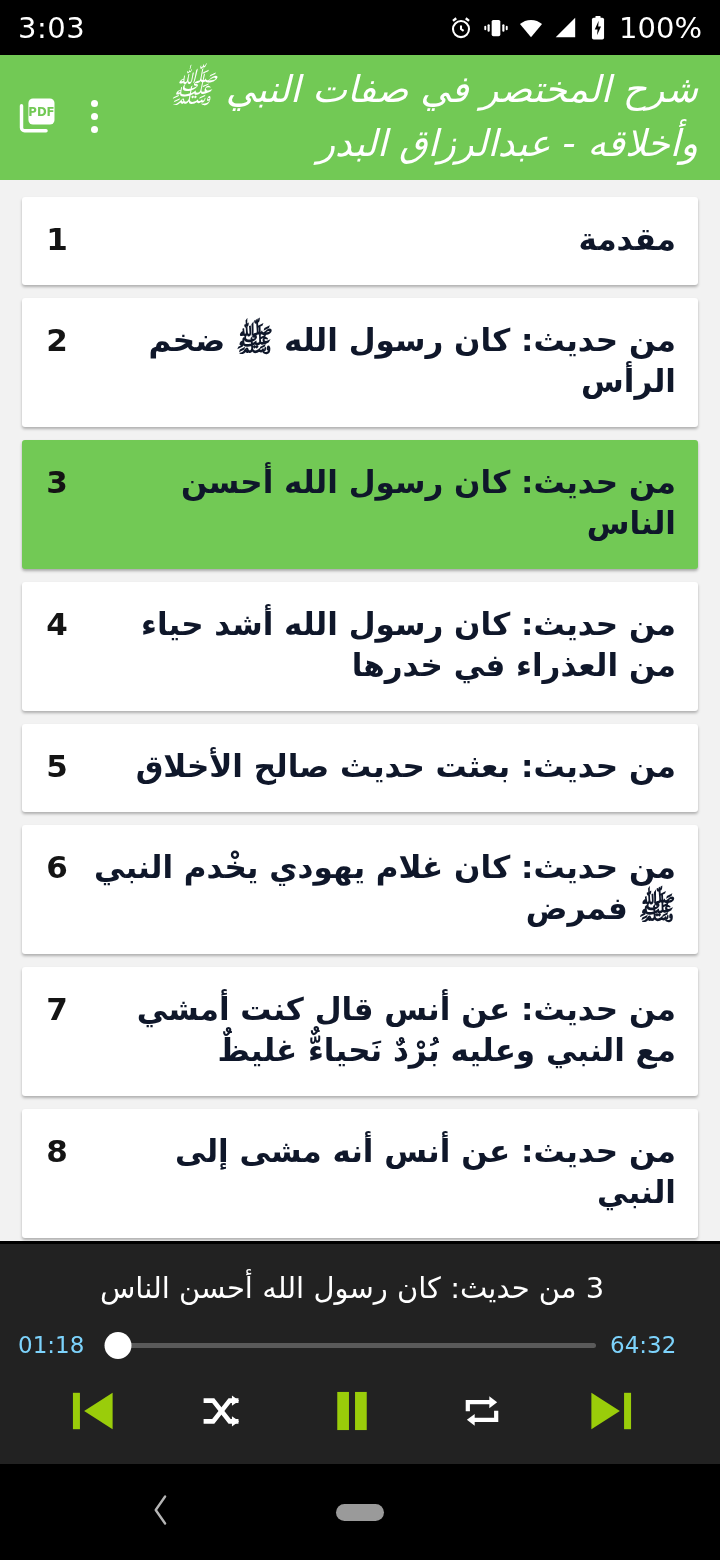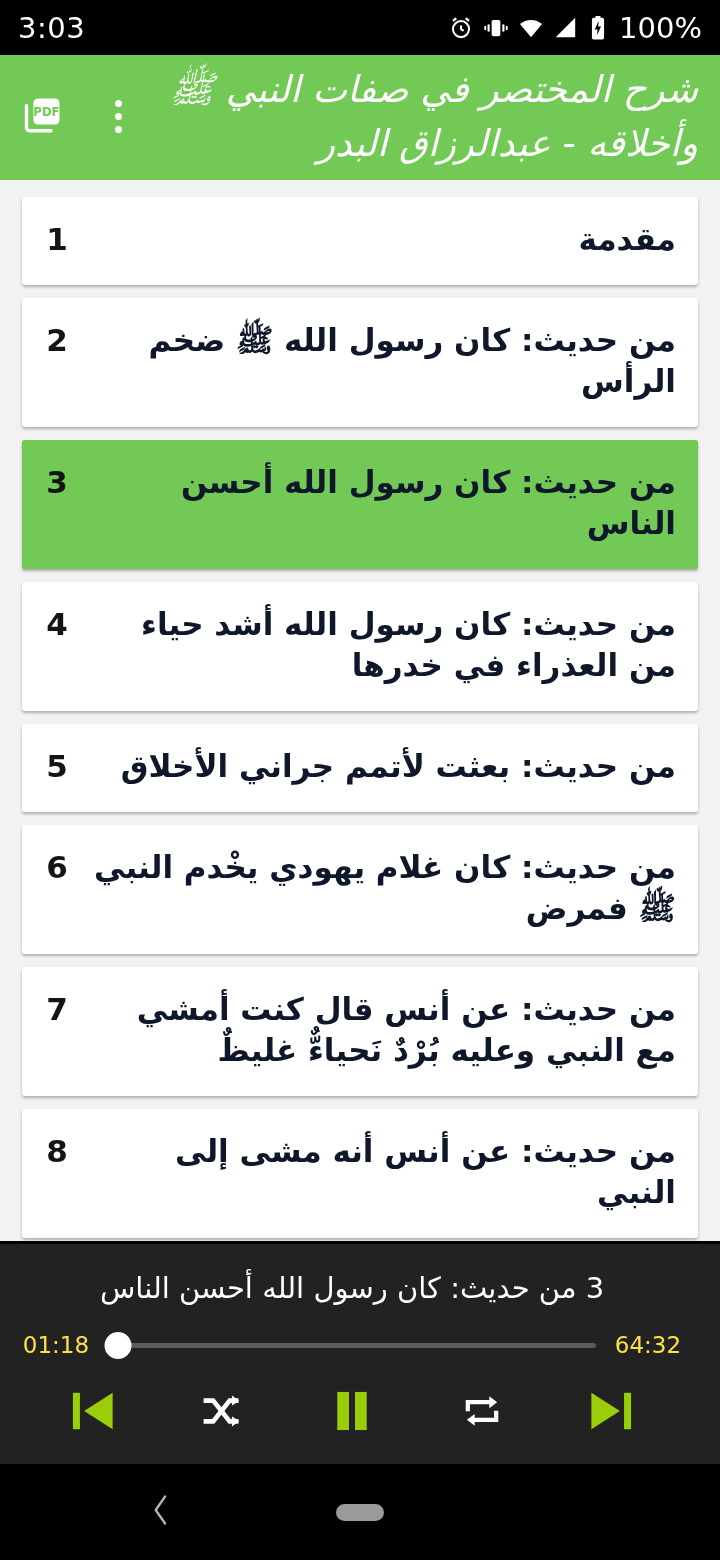--- a/index.html
+++ b/index.html
@@ -29,21 +29,21 @@
     padding: 8px 16px 10px 10px; direction: rtl;
   }
   .appbar-title {
     flex: 1; color: #fff; font-size: 37px; line-height: 1.45;
     text-align: right; padding-inline-start: 6px; font-weight: 400;
     word-break: break-word;
     font-style: italic;
   }
   .appbar-actions { display: flex; align-items: center; flex: none; direction: ltr; }
   .icon-btn {
-    width: 56px; height: 56px; display: flex; align-items: center; justify-content: flex-end;
+    width: 56px; height: 56px; display: flex; align-items: center; justify-content: center;
     cursor: pointer; flex: none;
   }
   .dot-col { display: flex; flex-direction: column; gap: 6px; align-items: center; }
   .dot-col i { width: 7px; height: 7px; border-radius: 50%; background: #fff; display: block; }
 
   
   .list {
     flex: 1 1 auto; background: #f2f2f2; overflow: hidden;
     padding: 8px 0 0 0; direction: rtl;
   }
@@ -68,21 +68,21 @@
   .player {
     flex: none; background: #222222; padding: 14px 16px 10px 0;
     border-top: 3px solid #000; direction: rtl;
   }
   .now-playing {
     color: #fff; font-size: 29px; font-weight: 400; text-align: center;
     padding: 12px 30px 16px 30px; line-height: 1.3;
     white-space: nowrap; overflow: hidden; text-overflow: ellipsis;
   }
   .seek-row { display: flex; align-items: center; padding: 4px 18px 8px 18px; gap: 14px; direction: ltr; }
-  .time { color: #fde047; font-size: 23px; flex: none; min-width: 76px; text-align: center; }
+  .time { color: #7dd3fc; font-size: 23px; flex: none; min-width: 76px; }
   .seek-wrap { flex: 1; position: relative; height: 34px; display: flex; align-items: center; cursor: pointer; }
   .seek-track { position: absolute; left: 0; right: 0; height: 5px; background: #5a5a5a; border-radius: 3px; }
   .seek-thumb {
     position: absolute; width: 27px; height: 27px; border-radius: 50%;
     background: #fff; transform: translateX(-50%);
   }
   .controls {
     display: flex; align-items: center; justify-content: space-around;
     padding: 12px 28px 10px 28px; direction: ltr;
   }
@@ -175,21 +175,21 @@
     </div>
     <div class="card selected">
       <span class="card-text">من حديث: كان رسول الله أحسن الناس</span>
       <span class="card-num">3</span>
     </div>
     <div class="card">
       <span class="card-text">من حديث: كان رسول الله أشد حياء من العذراء في خدرها</span>
       <span class="card-num">4</span>
     </div>
     <div class="card">
-      <span class="card-text">من حديث: بعثت لأتمم جراني الأخلاق</span>
+      <span class="card-text">من حديث: بعثت حديث صالح الأخلاق</span>
       <span class="card-num">5</span>
     </div>
     <div class="card">
       <span class="card-text">من حديث: كان غلام يهودي يخْدم النبي ﷺ فمرض</span>
       <span class="card-num">6</span>
     </div>
     <div class="card">
       <span class="card-text">من حديث: عن أنس قال كنت أمشي مع النبي وعليه بُرْدٌ نَحياءٌّ غليظٌ</span>
       <span class="card-num">7</span>
     </div>

